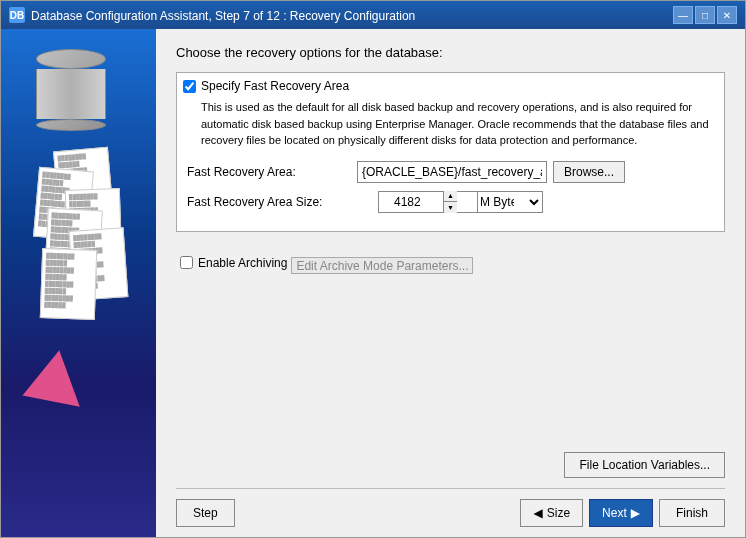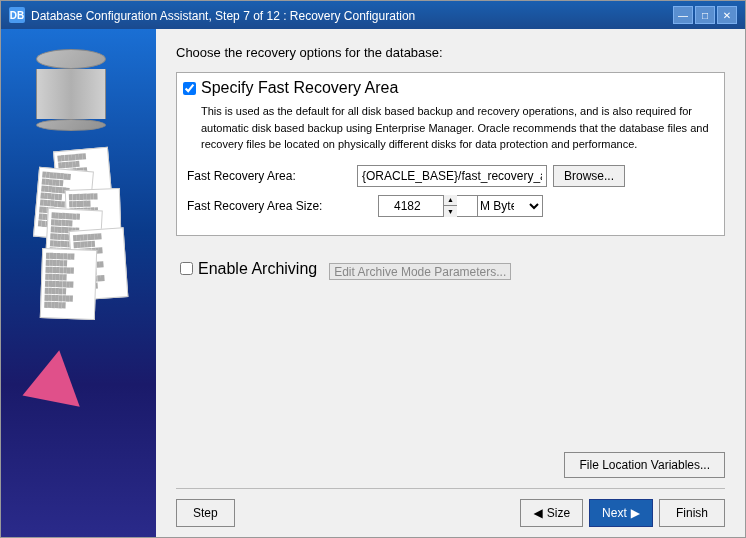--- a/index.html
+++ b/index.html
@@ -178,21 +178,21 @@
       align-items: center;
       gap: 5px;
       margin-bottom: 6px;
     }
     .checkbox-input {
       width: 13px;
       height: 13px;
       cursor: pointer;
     }
     .checkbox-label {
-      font-size: 16px;
+      font-size: 12px;
       color: #000;
     }
     .info-text {
       font-size: 11px;
       color: #000;
       line-height: 1.5;
       margin-left: 18px;
       margin-bottom: 12px;
     }
 
@@ -276,21 +276,21 @@
       font-size: 12px;
       padding: 0 12px;
       cursor: pointer;
       width: 80px;
     }
 
     .archiving-section {
       margin-top: 10px;
       display: flex;
       align-items: center;
-      gap: 12px;
+      gap: 4px;
       margin-left: 4px;
     }
     .archive-btn {
       height: 17px;
       padding: 0 4px;
       background: #e8e8e8;
       border: 1px solid #aaa;
       font-size: 12px;
       cursor: pointer;
       color: #888;

